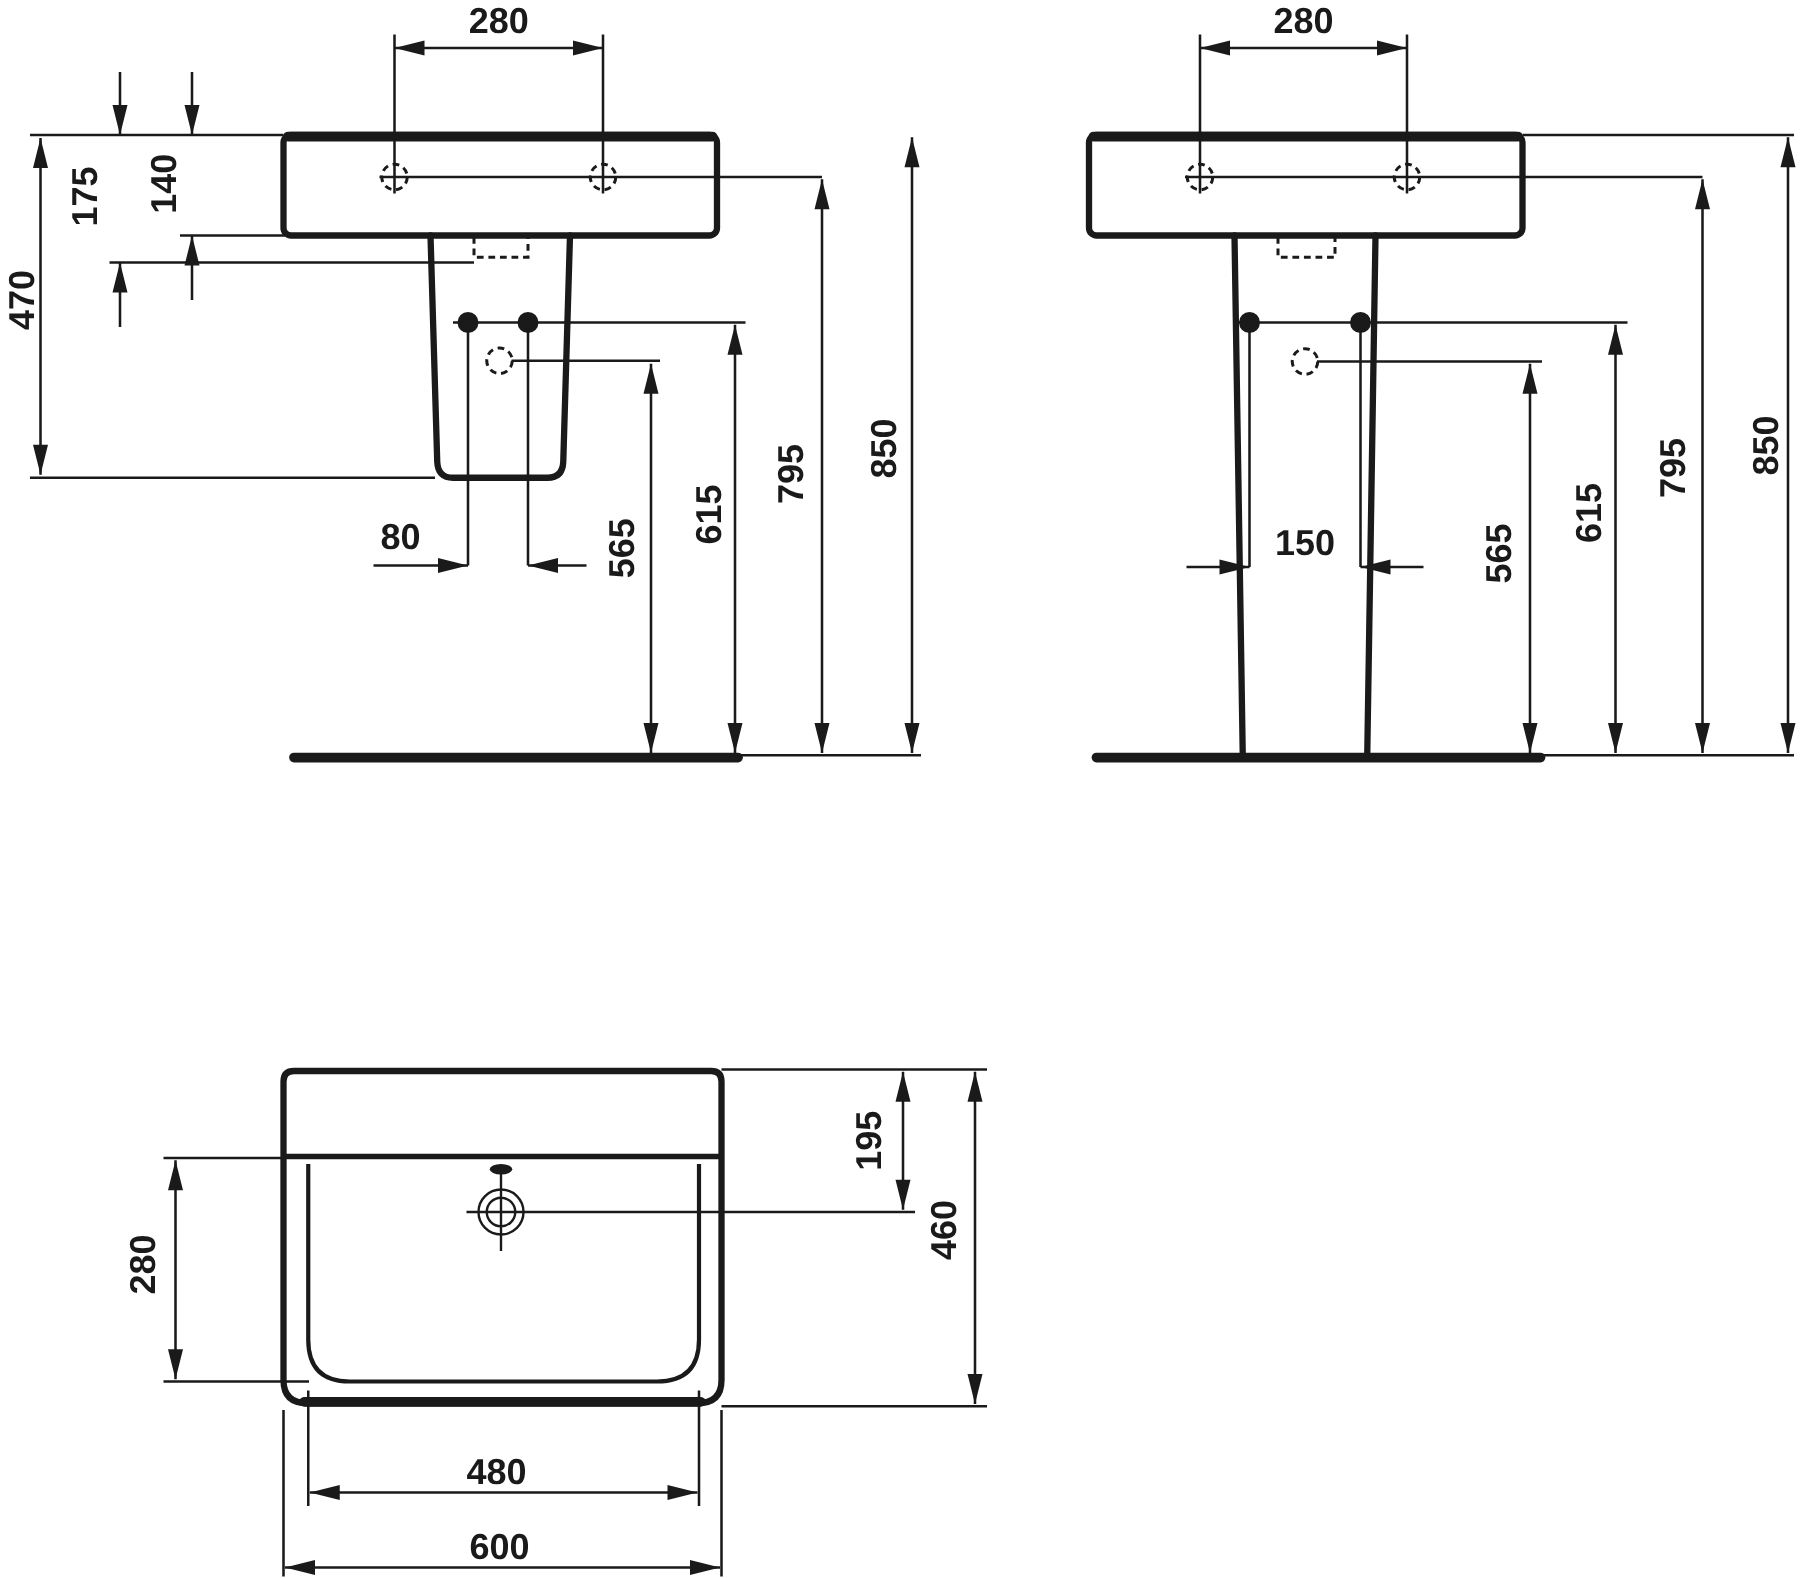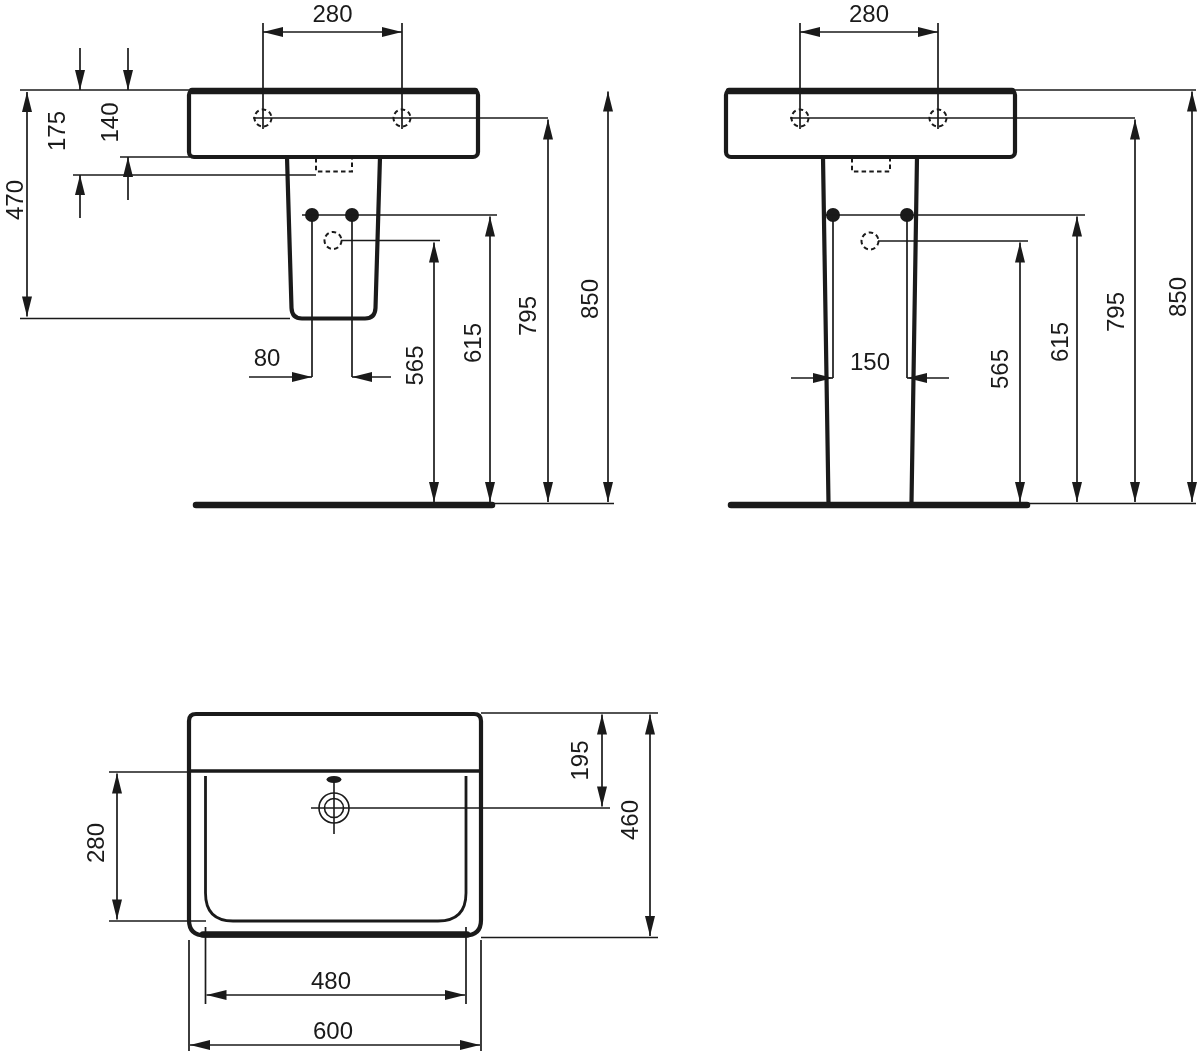--- a/index.html
+++ b/index.html
@@ -1,16 +1,16 @@
 <!DOCTYPE html>
 <html><head>
 <meta charset="utf-8">
 <style>
   html,body{margin:0;padding:0;background:#ffffff;}
-  .stage{position:relative;width:1200px;height:1052px;background:#ffffff;overflow:hidden;}
+  .stage{position:relative;width:1200px;height:1052px;background:#ffffff;overflow:hidden;font-weight:bold;}
   svg{display:block;}
   .t  {stroke:#1a1a1a;stroke-width:1.7;fill:none;}
   .t2 {stroke:#1a1a1a;stroke-width:2.8;fill:none;}
   .m  {stroke:#1a1a1a;stroke-width:4.2;fill:none;stroke-linejoin:round;stroke-linecap:round;}
   .k  {stroke:#1a1a1a;stroke-width:6.5;fill:none;stroke-linecap:round;}
   .d  {stroke:#1a1a1a;stroke-width:2;fill:none;stroke-dasharray:4.5 3.2;}
   .dim{stroke:#1a1a1a;stroke-width:1.7;fill:none;}
   .deck{stroke:#1a1a1a;stroke-width:3.6;fill:none;stroke-linecap:round;}
   .hair{stroke:#1a1a1a;stroke-width:1.6;fill:none;}
   .dot{fill:#1a1a1a;stroke:none;}

